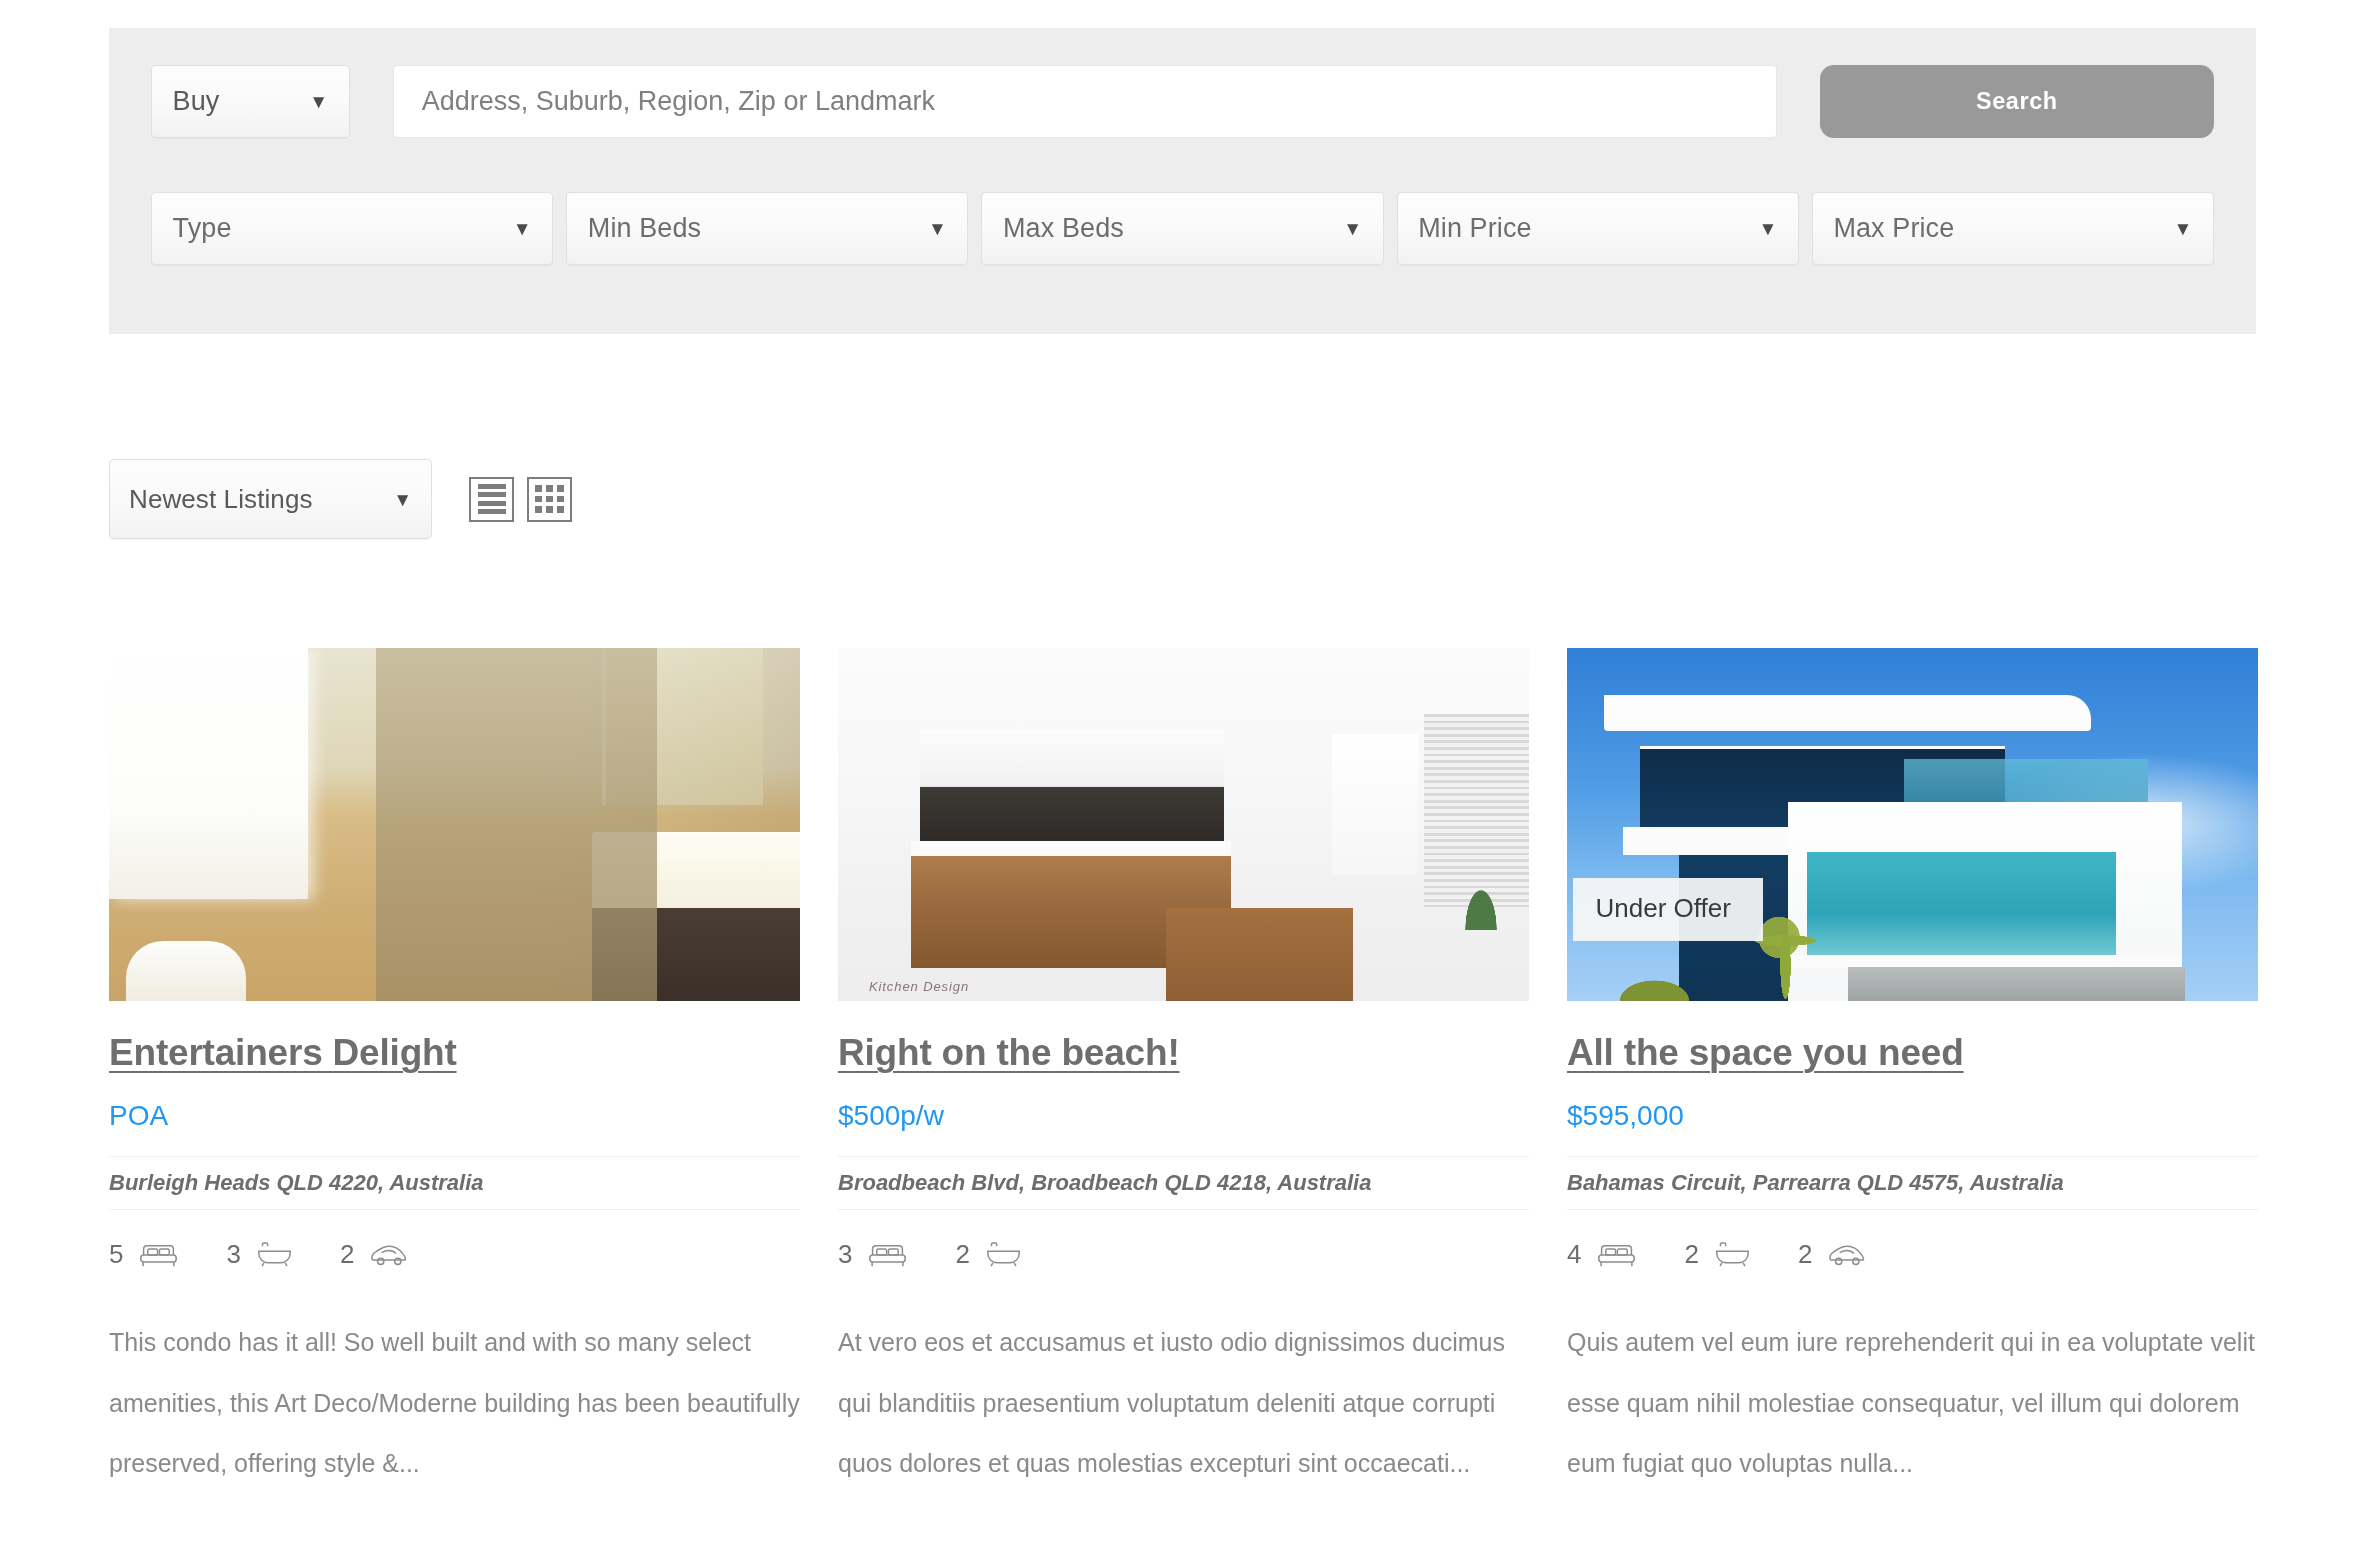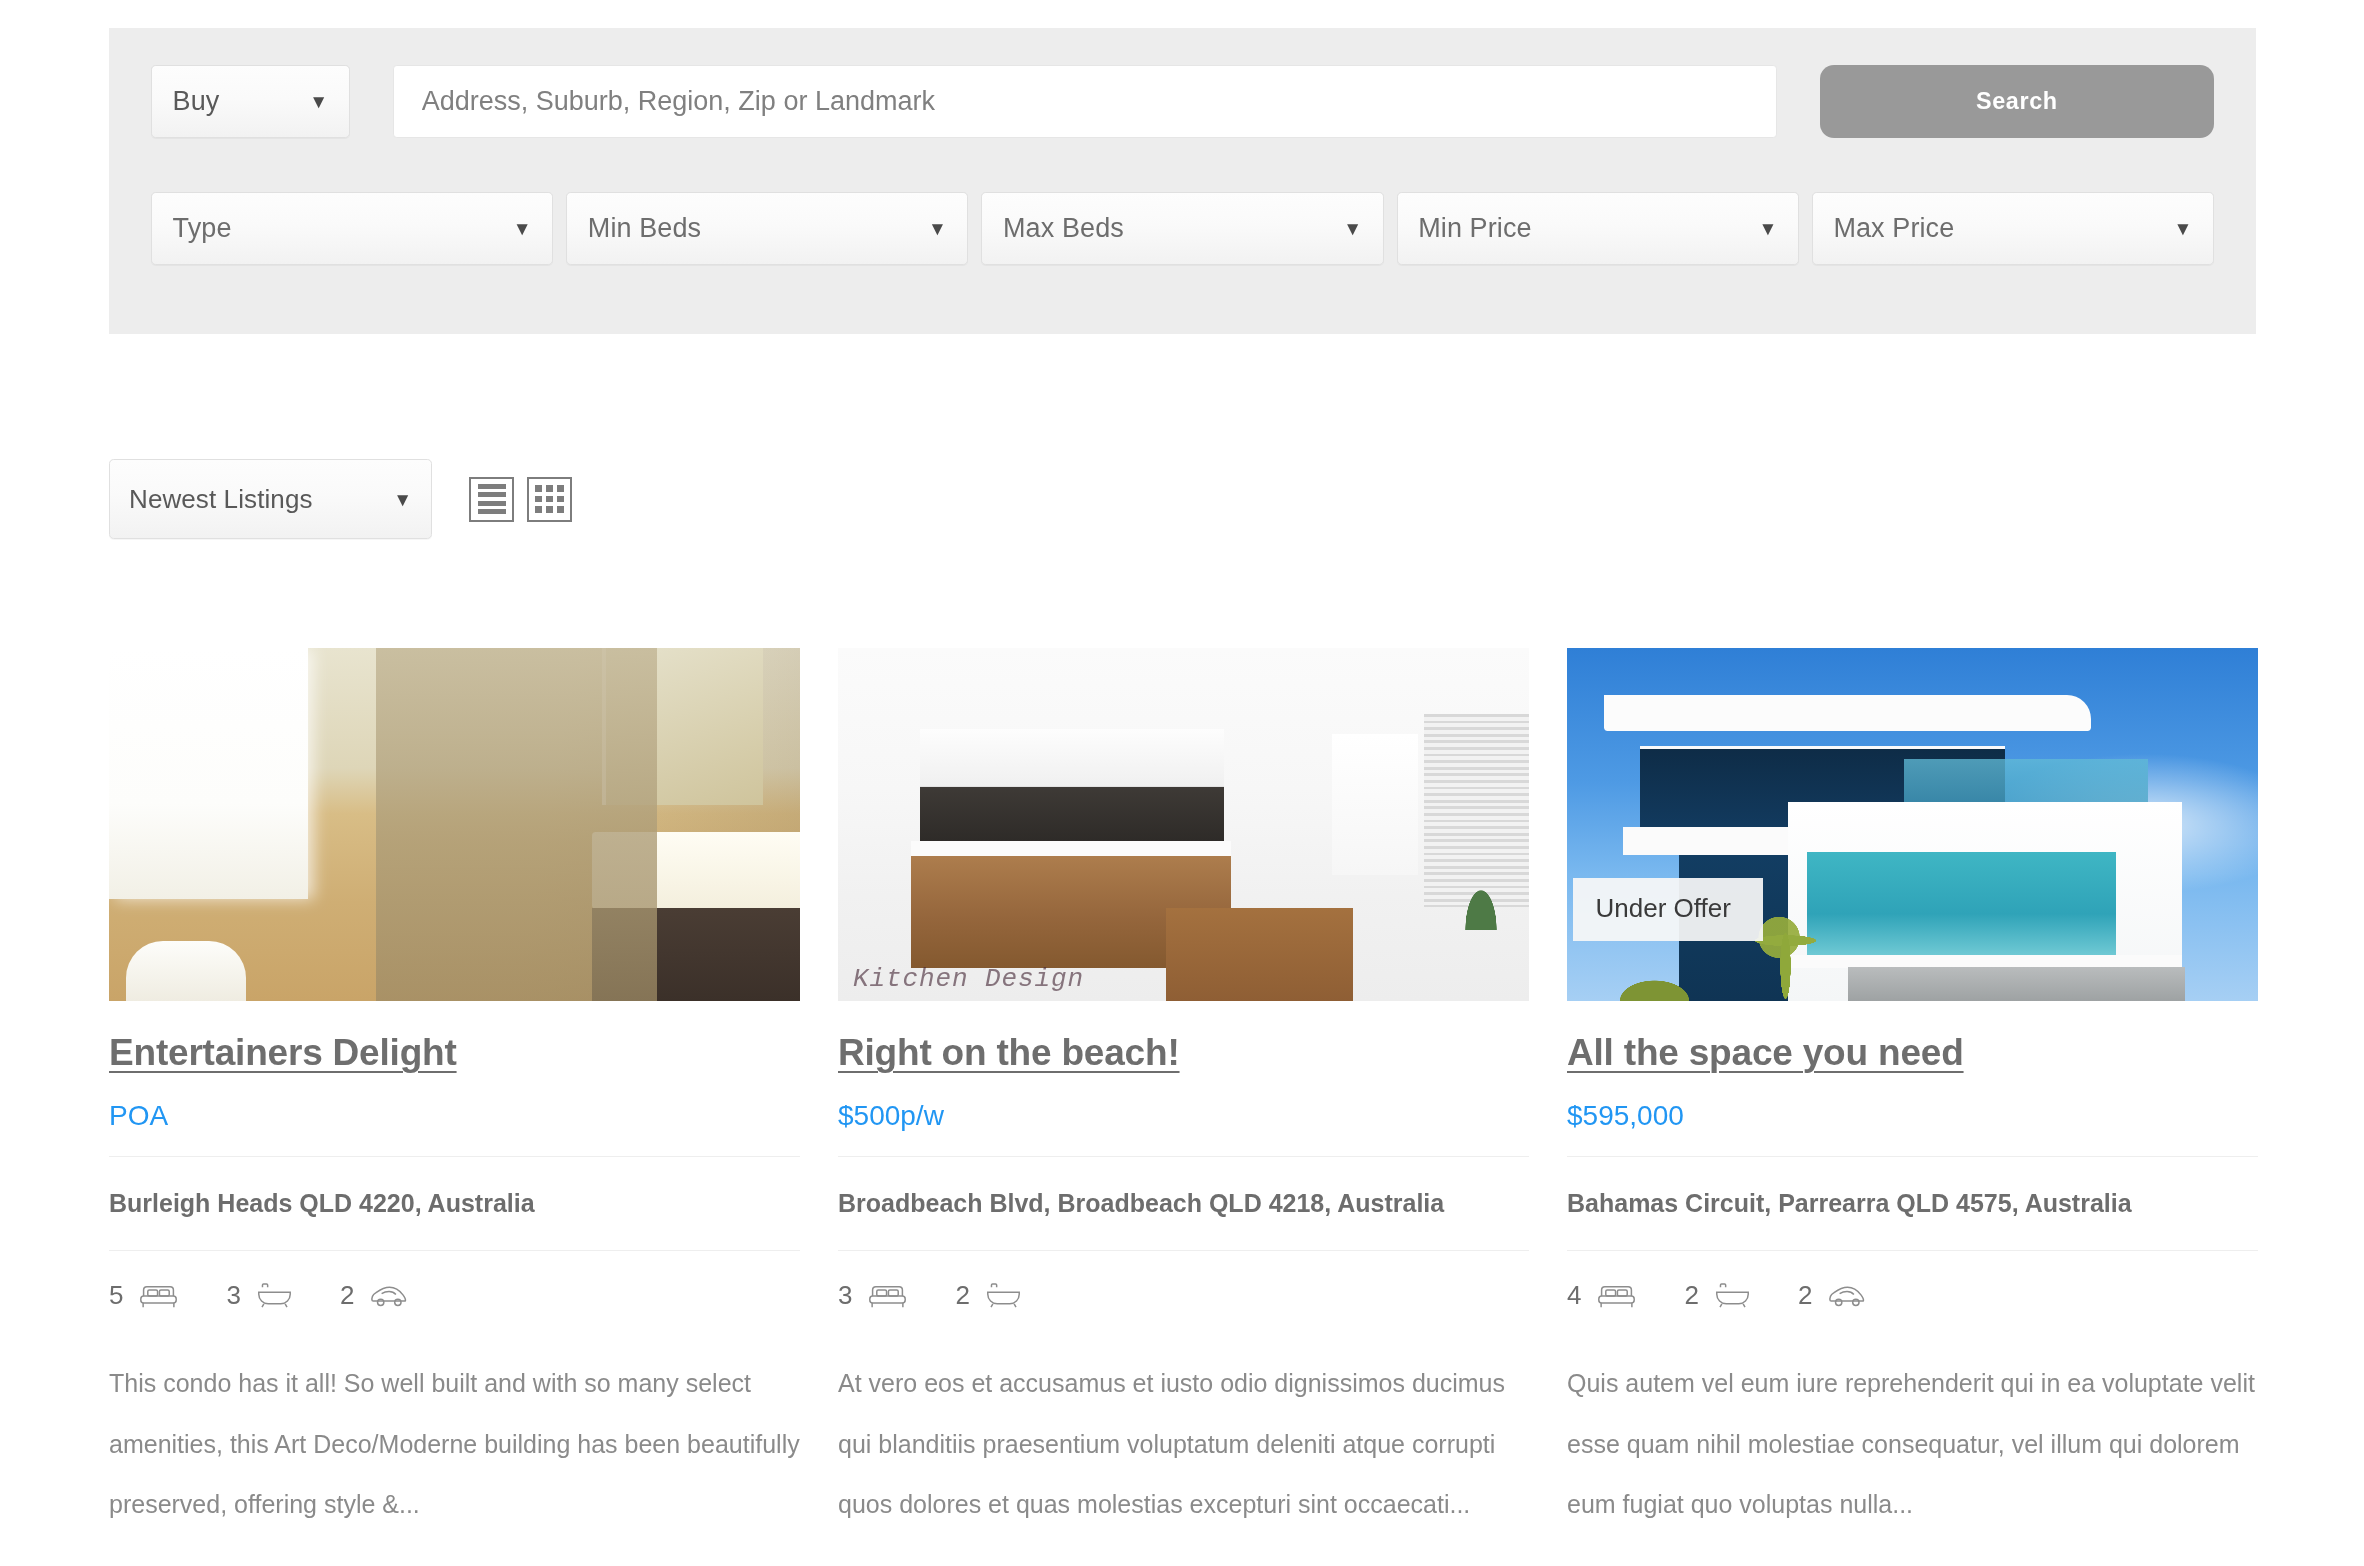--- a/index.html
+++ b/index.html
@@ -232,24 +232,24 @@
   }
   .k-blinds {
     position:absolute; right:0; top:66px; width:105px; height:193px;
     background: repeating-linear-gradient(180deg,#d8d8d8 0px,#d8d8d8 2.8px,#f2f2f2 2.8px,#f2f2f2 6.6px);
   }
   .k-plant {
     position:absolute; right:22.5px; bottom:71px; width:52px; height:66px;
     background: radial-gradient(ellipse at 50% 100%, #4e7a46 0%, #4e7a46 42%, transparent 43%);
   }
   .k-watermark {
-    position:absolute; left:15px; bottom:7.5px;
-    font-family: Liberation Mono, monospace;
+    position:absolute; left:31px; bottom:7.5px;
+    font-family: Liberation Sans, sans-serif;
     font-style: italic;
-    font-size: 26px;
+    font-size: 13px;
     color: rgba(70,40,55,.62);
     letter-spacing: 0.9px;
   }
 
   
   .photo-house {
     background: linear-gradient(180deg, #2f7fd6 0%, #4e9ae4 38%, #79b8ef 64%, #a6cff4 100%);
   }
   .h-cloud {
     position:absolute; right:0; top:105px; width:281px; height:141px;
@@ -331,26 +331,27 @@
     letter-spacing: -0.2px;
   }
   .card-price {
     margin-top: 26px;
     font-size: 28px;
     color: #2196f3;
     cursor: pointer;
   }
   .card-address {
     margin-top: 24px;
-    padding: 32px 0;
+    padding: 13px 0;
     border-top: 1.9px solid #eeeeee;
     border-bottom: 1.9px solid #eeeeee;
-    font-size: 25px;
+    font-size: 22px;
     font-weight: bold;
     color: #6d6d6d;
+    font-style: italic;
   }
   .card-features {
     display: flex;
     align-items: center;
     gap: 47px;
     margin-top: 24px;
     height: 41px;
   }
   .feature { display: flex; align-items: center; gap: 15px; }
   .feature-count { font-size: 26px; color: #6d6d6d; }

